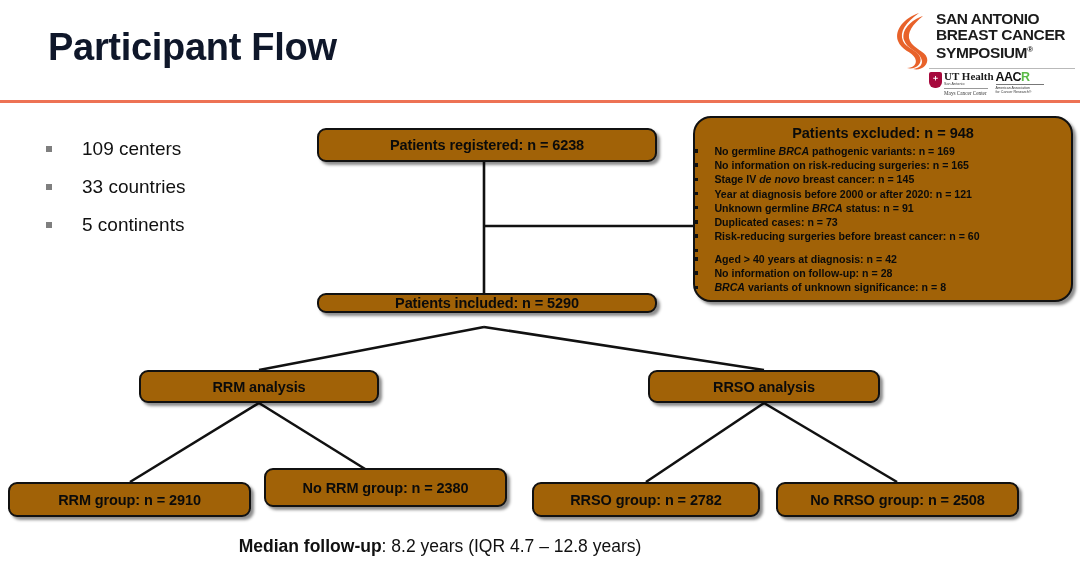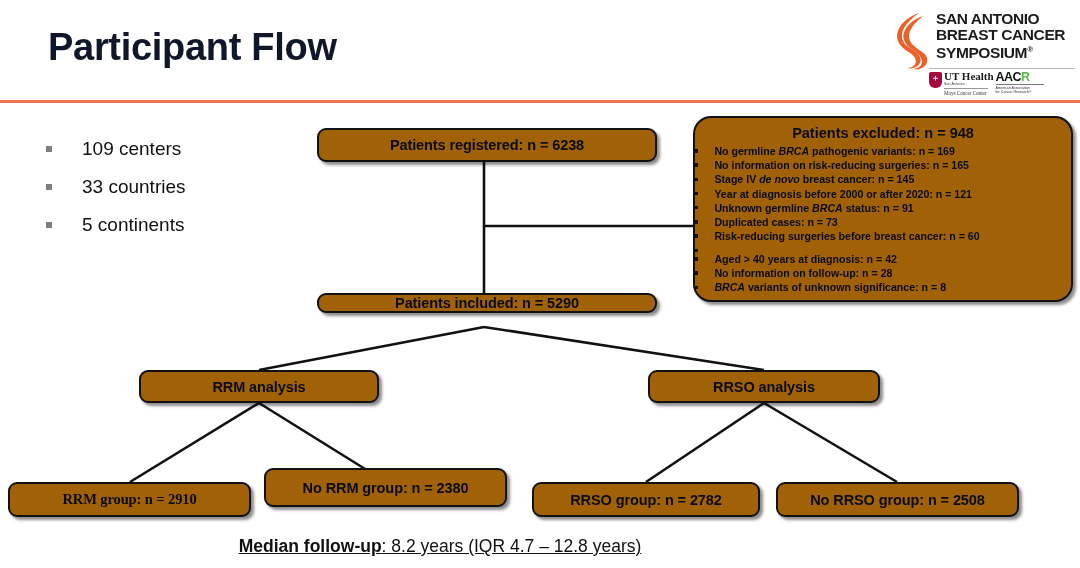--- a/index.html
+++ b/index.html
@@ -80,21 +80,21 @@
     color:#0b0b0b;
     font-weight:bold;
     z-index:3;
   }
   .node-label{font-size:14.5px;letter-spacing:-0.1px;}
 
   #node-registered{left:317px;top:128px;width:340px;height:34px;}
   #node-included  {left:317px;top:293px;width:340px;height:20px;}
   #node-rrm       {left:139px;top:370px;width:240px;height:33px;justify-content:center;}
   #node-rrso      {left:648px;top:370px;width:232px;height:33px;}
-  #node-rrm-group   {left:8px;top:482px;width:243px;height:35px;font-family:Liberation Serif, serif;}
+  #node-rrm-group   {left:8px;top:482px;width:243px;height:35px;}
   #node-norrm-group {left:264px;top:468px;width:243px;height:39px;}
   #node-rrso-group  {left:532px;top:482px;width:228px;height:35px;}
   #node-norrso-group{left:776px;top:482px;width:243px;height:35px;}
 
   
   #node-excluded{
     left:693px;top:116px;width:380px;height:186px;
     display:block;padding:6px 0 0 0;border-radius:18px;
   }
   .excl-title{
@@ -110,21 +110,21 @@
     margin:5.2px 16px 0 0;
   }
   .excl-text i{font-style:italic;}
 
   
   .lines{position:absolute;inset:0;z-index:1;pointer-events:none;}
 
   
   .footer{
     position:absolute;left:0;top:536px;width:880px;text-align:center;
-    font-size:17.5px;color:#111;text-decoration:underline;
+    font-size:17.5px;color:#111;
   }
   .footer b{font-weight:bold;}
 </style>
 </head>
 <body>
 
 <div class="slide">
 
   <div class="page-title">Participant Flow</div>
   <div class="title-rule"></div>

